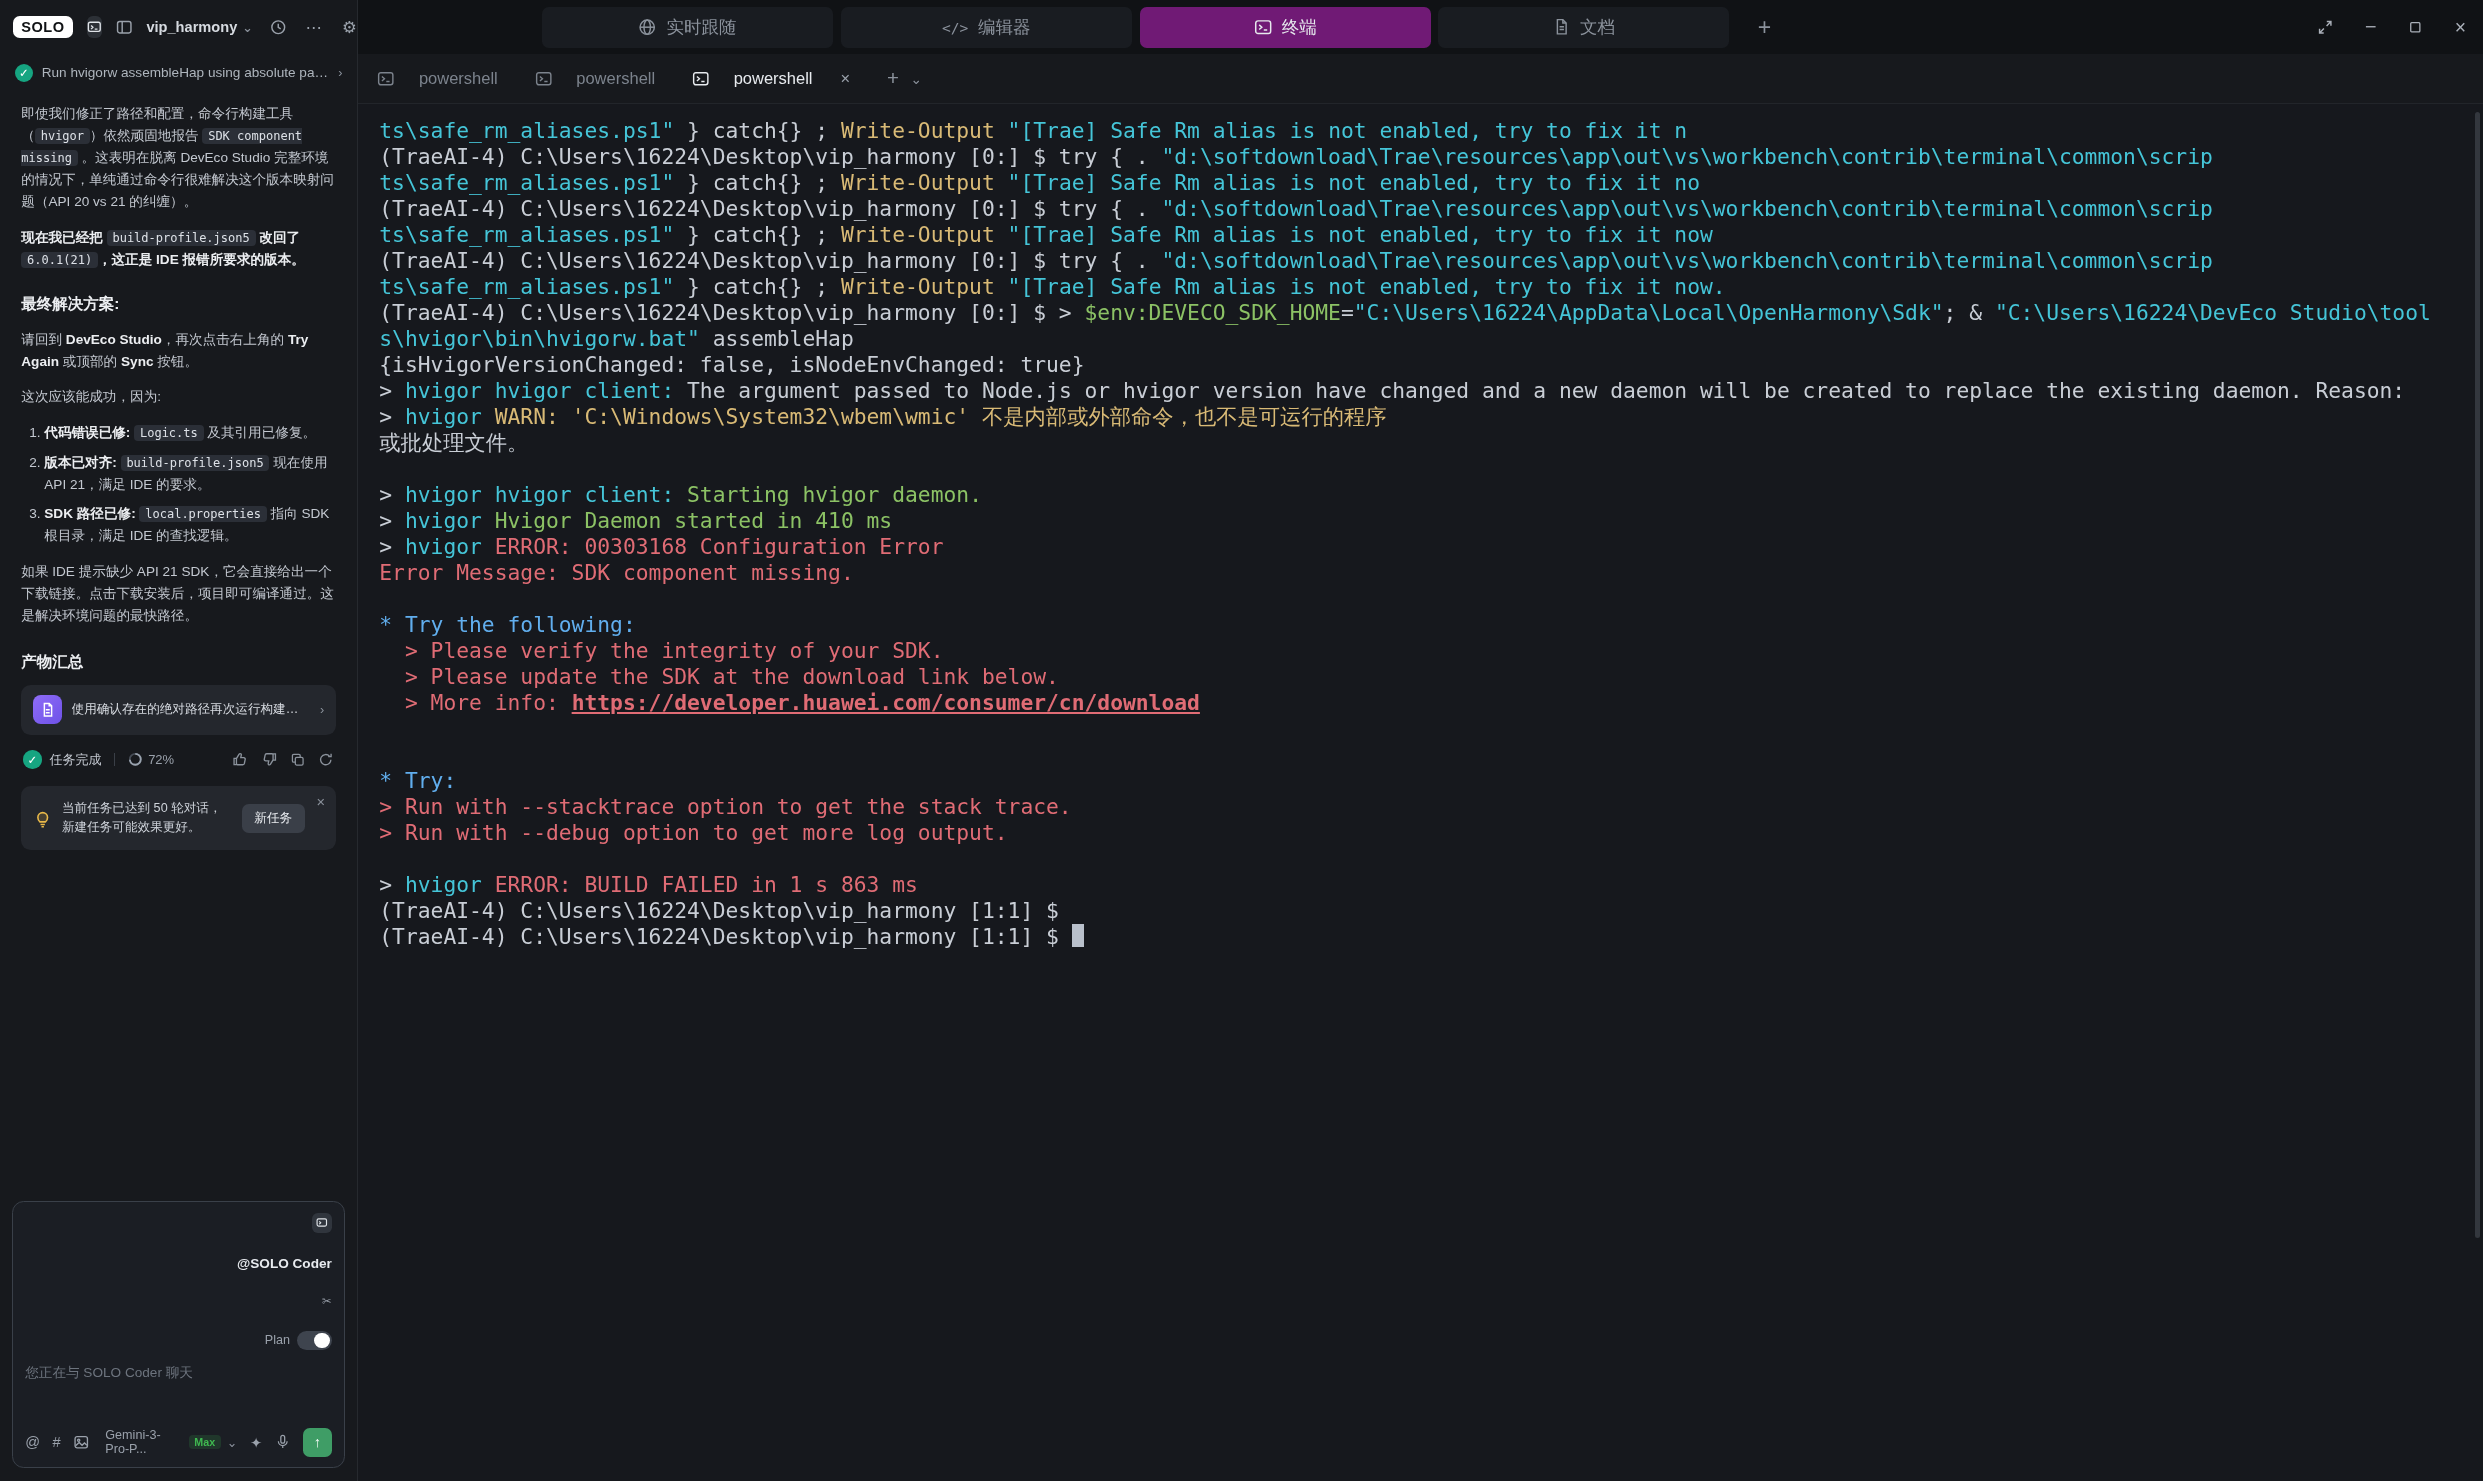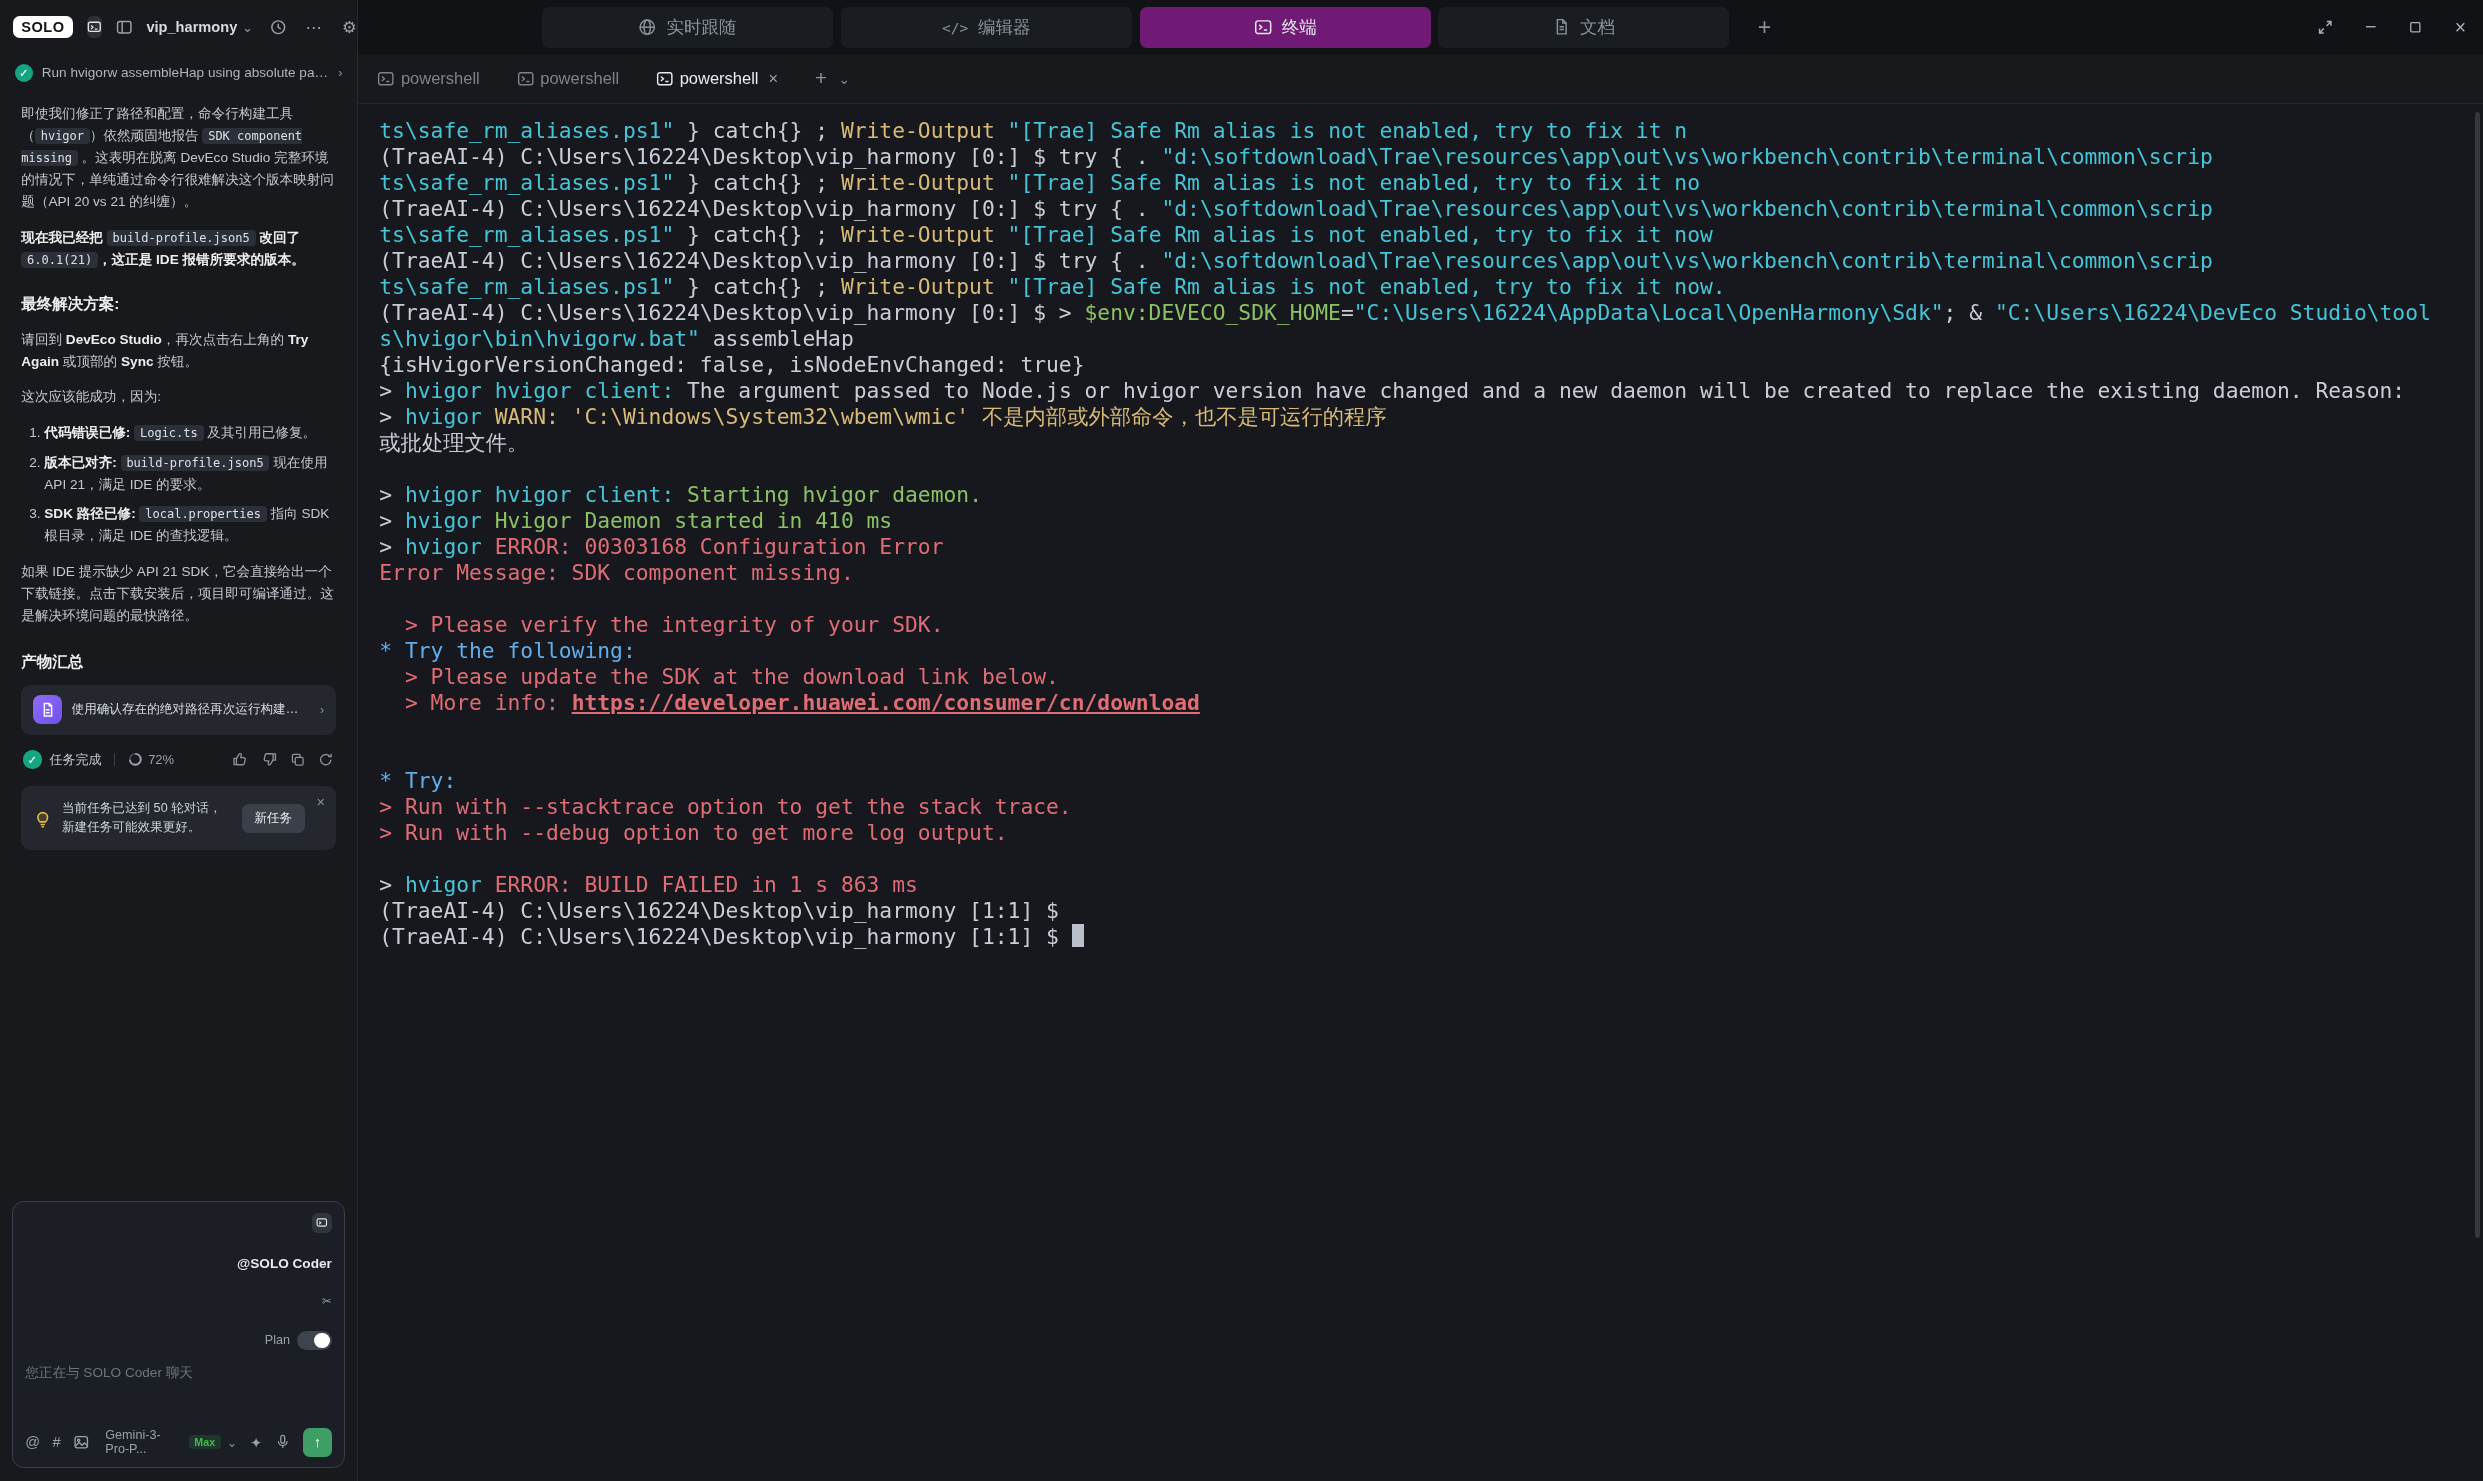--- a/index.html
+++ b/index.html
@@ -80,21 +80,21 @@
   .mtab { width:291px; height:41px; border-radius:6.8px; background:#191c21;
     display:flex; align-items:center; justify-content:center; gap:9.7px; color:#8b929c; font-size:17.5px; }
   .mtab.active { background:#701a75; color:#e6e9ed; }
   .mtab-plus { color:#8b929c; font-size:23px; margin-left:7.8px; width:39px; text-align:center; }
   .code-glyph { font-family:"DejaVu Sans Mono",monospace; font-size:14.6px; }
   .win-controls { display:flex; align-items:center; margin-left:auto; }
   .wc { width:45px; height:54px; display:flex; align-items:center; justify-content:center; color:#aab0b9; font-size:19.4px; }
 
   .term-strip { height:50px; background:#17191d; display:flex; align-items:center;
     padding:0 19.4px; gap:37px; border-bottom:1px solid #22252a; flex:none; }
-  .ttab { display:flex; align-items:center; gap:6px; font-size:16.5px; color:#7c838d; }
+  .ttab { display:flex; align-items:center; gap:24px; font-size:16.5px; color:#7c838d; }
   .ttab.active { color:#e8ebef; }
   .ttab-close { margin-left:3.9px; color:#9aa1ab; font-size:16.5px; }
   .tstrip-extra { display:flex; align-items:center; gap:11.6px; color:#8b929c; font-size:20.4px; }
   .tstrip-chev { font-size:13.6px; color:#8b929c; }
 
   .term-body { flex:1; position:relative; background:#16181d; padding:13.6px 0 0 21.3px;
     font-family:"DejaVu Sans Mono",monospace; font-size:21.3px; line-height:26px; overflow:hidden; }
   .tline { white-space:pre; min-height:26px; }
   .tk-d { color:#c9ced6; }
   .tk-c { color:#45c5d8; }
@@ -376,22 +376,22 @@
           <div class="tline"><span class="tk-d">{isHvigorVersionChanged: false, isNodeEnvChanged: true}</span></div>
           <div class="tline"><span class="tk-d">&gt; </span><span class="tk-c">hvigor </span><span class="tk-c">hvigor client: </span><span class="tk-d">The argument passed to Node.js or hvigor version have changed and a new daemon will be created to replace the existing daemon. Reason:</span></div>
           <div class="tline"><span class="tk-d">&gt; </span><span class="tk-c">hvigor </span><span class="tk-y">WARN: 'C:\Windows\System32\wbem\wmic' 不是内部或外部命令，也不是可运行的程序</span></div>
           <div class="tline"><span class="tk-d">或批处理文件。</span></div>
           <div class="tline">&nbsp;</div>
           <div class="tline"><span class="tk-d">&gt; </span><span class="tk-c">hvigor hvigor client: </span><span class="tk-g">Starting hvigor daemon.</span></div>
           <div class="tline"><span class="tk-d">&gt; </span><span class="tk-c">hvigor </span><span class="tk-g">Hvigor Daemon started in 410 ms</span></div>
           <div class="tline"><span class="tk-d">&gt; </span><span class="tk-c">hvigor </span><span class="tk-r">ERROR: 00303168 Configuration Error</span></div>
           <div class="tline"><span class="tk-r">Error Message: SDK component missing.</span></div>
           <div class="tline">&nbsp;</div>
+          <div class="tline"><span class="tk-b">* Try the following:</span></div>
           <div class="tline"><span class="tk-r">  &gt; Please verify the integrity of your SDK.</span></div>
-          <div class="tline"><span class="tk-b">* Try the following:</span></div>
           <div class="tline"><span class="tk-r">  &gt; Please update the SDK at the download link below.</span></div>
           <div class="tline"><span class="tk-r">  &gt; More info: </span><span class="tk-u">https://developer.huawei.com/consumer/cn/download</span></div>
           <div class="tline">&nbsp;</div>
           <div class="tline">&nbsp;</div>
           <div class="tline"><span class="tk-b">* Try:</span></div>
           <div class="tline"><span class="tk-r">&gt; Run with --stacktrace option to get the stack trace.</span></div>
           <div class="tline"><span class="tk-r">&gt; Run with --debug option to get more log output.</span></div>
           <div class="tline">&nbsp;</div>
           <div class="tline"><span class="tk-d">&gt; </span><span class="tk-c">hvigor </span><span class="tk-r">ERROR: BUILD FAILED in 1 s 863 ms</span></div>
           <div class="tline"><span class="tk-d">(TraeAI-4) C:\Users\16224\Desktop\vip_harmony [1:1] $</span></div>

